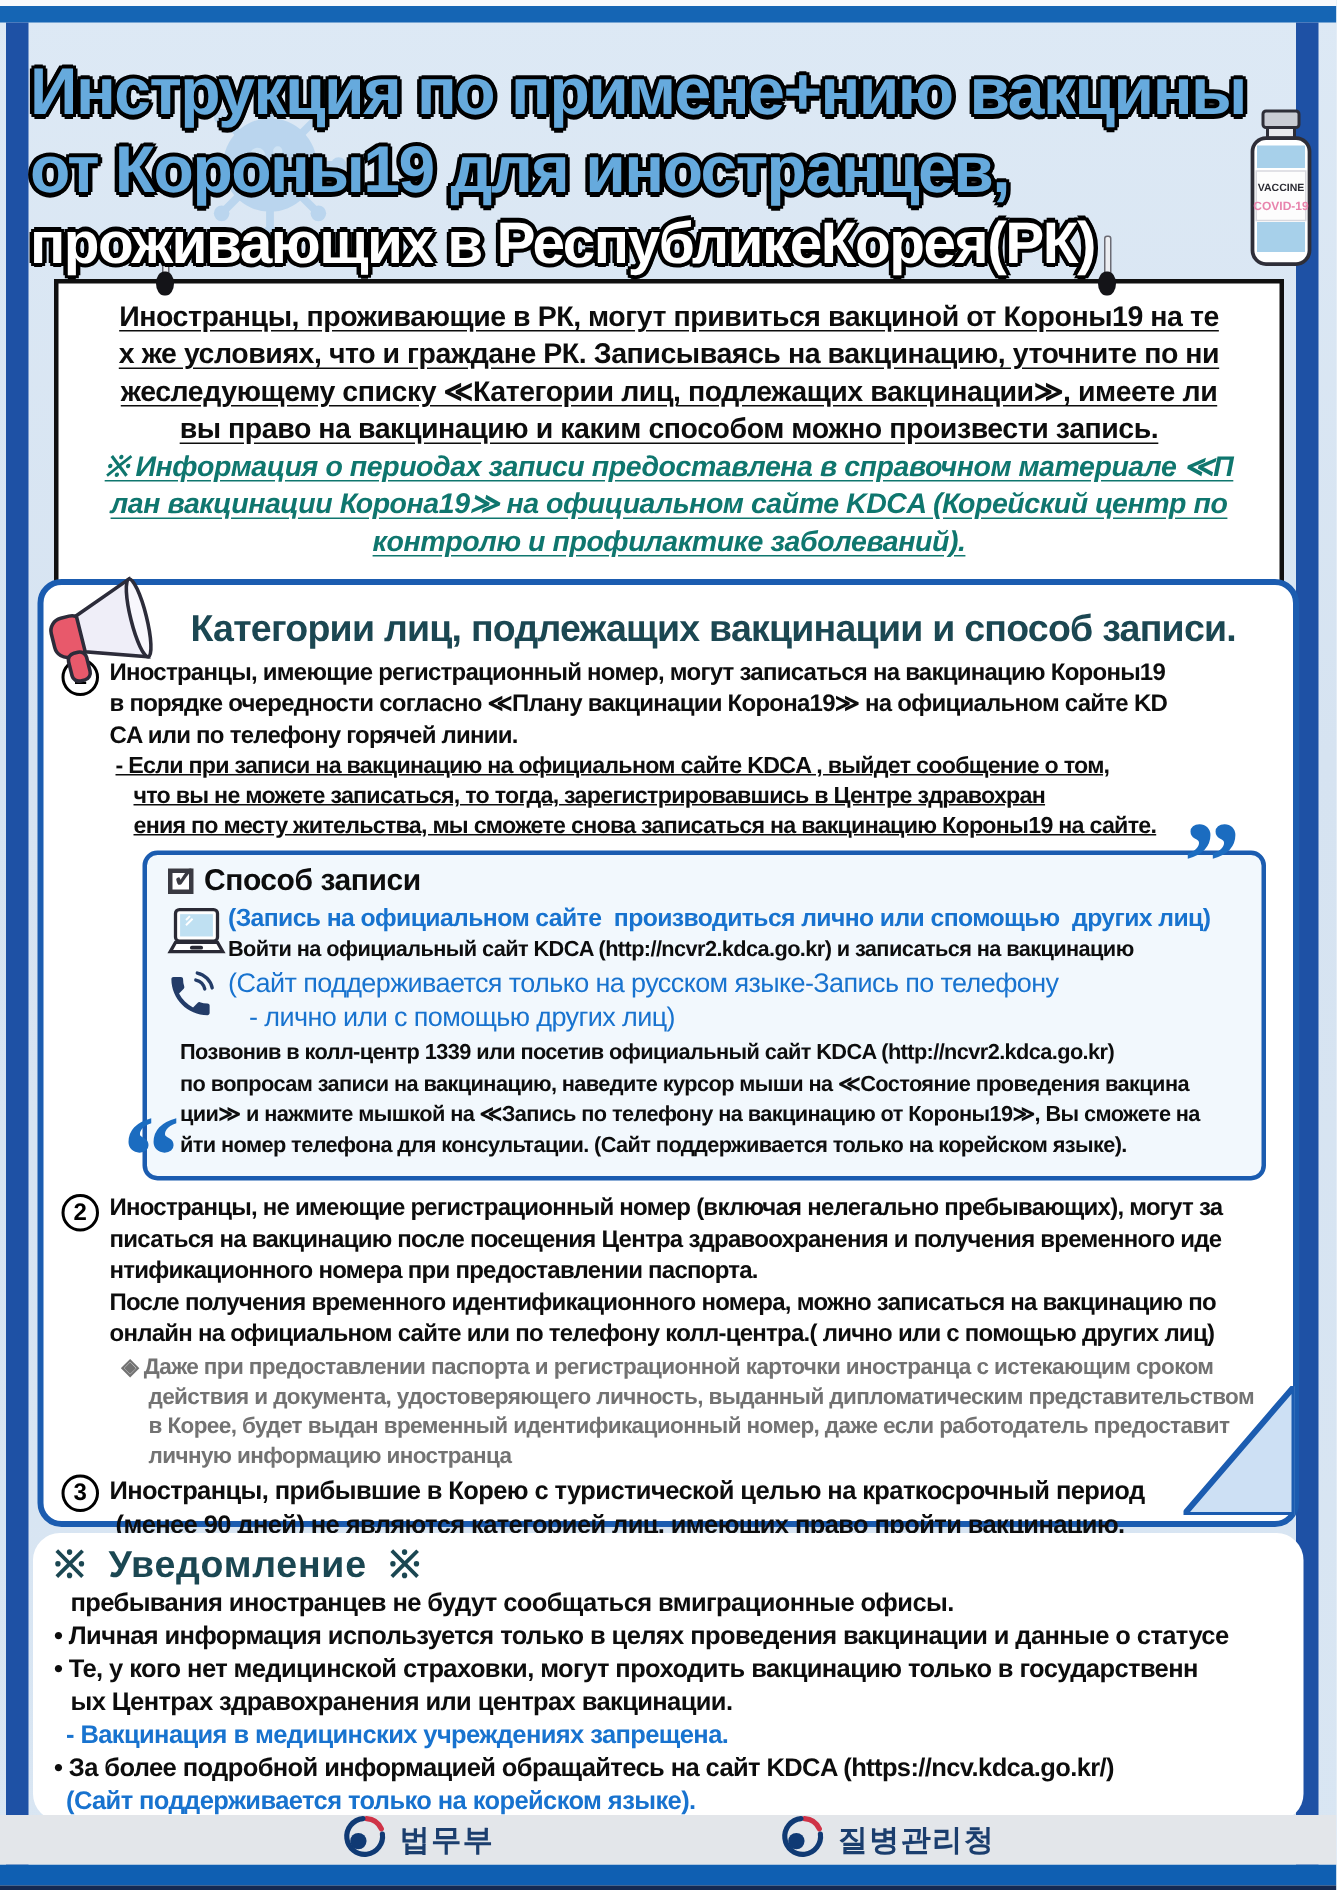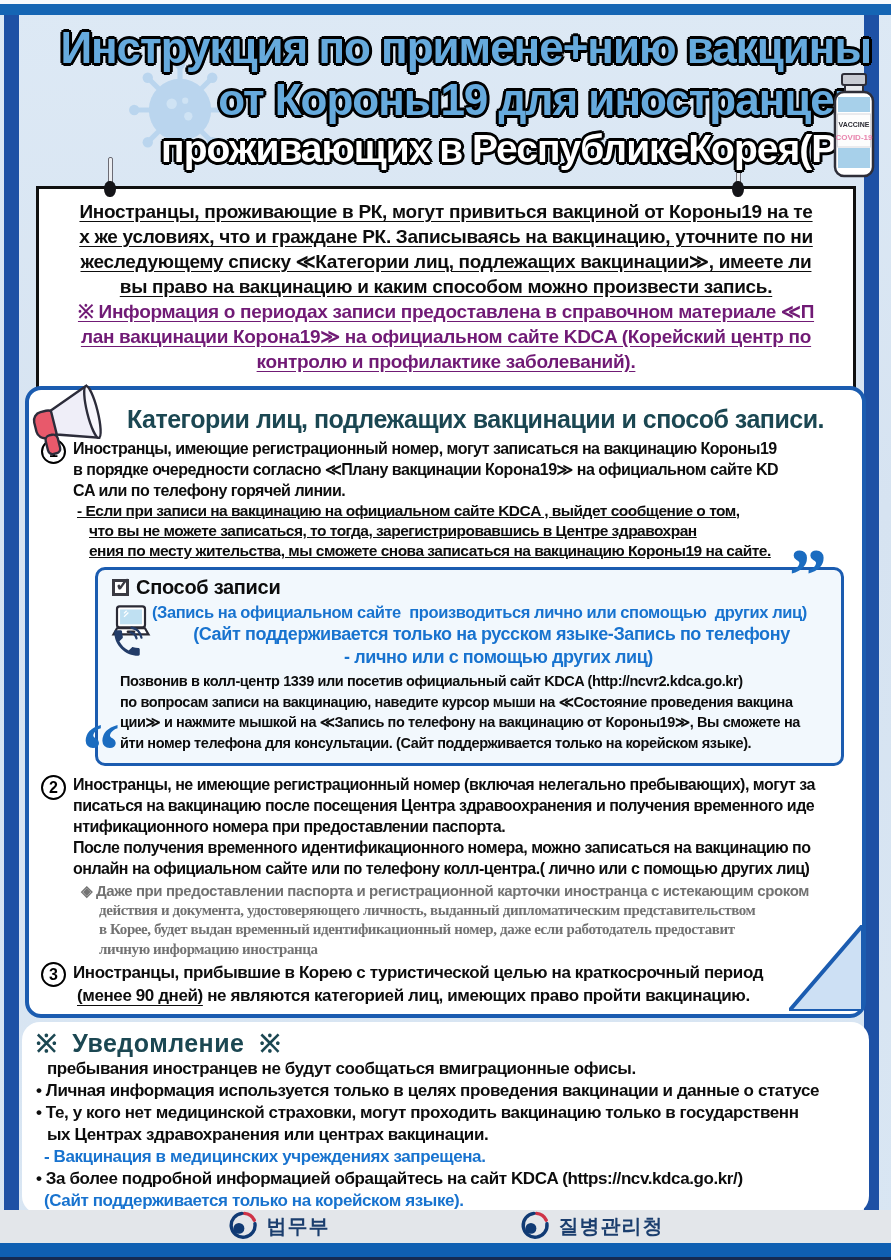--- a/index.html
+++ b/index.html
@@ -9,35 +9,35 @@
   
   .top-white{position:absolute;left:0;top:0;width:891px;height:4px;background:#f7f9fc;}
   .top-bar{position:absolute;left:0;top:4px;width:891px;height:11px;background:#1565b4;}
   .side-bar{position:absolute;top:15px;width:15px;height:1231px;background:#1e51a5;}
   .side-bar.left{left:4px;}
   .side-bar.right{left:864px;}
   .bottom-bar{position:absolute;left:0;top:1243px;width:891px;height:14px;background:#0f5fb2;}
   .bottom-dark{position:absolute;left:0;top:1257px;width:891px;height:3px;background:#152a52;}
 
   
-  .title{position:absolute;left:20px;top:22px;width:851px;text-align:right;z-index:3;}
+  .title{position:absolute;left:20px;top:36px;width:851px;text-align:left;z-index:3;}
   .t-line{font-weight:bold;letter-spacing:-1px;line-height:52px;white-space:pre;}
   .t-blue{font-size:44px;color:#66aadd;
     text-shadow:-3px 0 #000,3px 0 #000,0 -3px #000,0 3px #000,-2px -2px #000,2px -2px #000,-2px 2px #000,2px 2px #000;}
   .t-white{font-size:39px;color:#ffffff;line-height:46px;
     text-shadow:-3px 0 #000,3px 0 #000,0 -3px #000,0 3px #000,-2px -2px #000,2px -2px #000,-2px 2px #000,2px 2px #000;}
   .virus{position:absolute;left:128px;top:58px;z-index:1;opacity:.95;}
   .vial{position:absolute;left:824px;top:72px;z-index:4;}
 
   
   .intro{position:absolute;left:36px;top:186px;width:820px;height:208px;background:#fff;
     border:3px solid #101010;z-index:2;box-sizing:border-box;padding-top:10px;}
   .intro-lines div{white-space:pre;text-align:center;font-weight:bold;color:#0d0d0d;
     font-size:19px;line-height:25px;text-decoration:underline;text-underline-offset:3px;letter-spacing:-0.3px;}
-  .intro-lines.blue div{color:#701a75;}
+  .intro-lines.blue div{color:#0f766e;font-style:italic;}
   .pin{position:absolute;top:-32px;width:14px;}
   .pin-stem{width:5px;height:27px;background:#eceef2;border:1.5px solid #6b6b74;border-radius:2px;margin:0 auto;box-sizing:border-box;}
   .pin-ball{width:12px;height:16px;background:#141418;border-radius:50%/55%;margin:-3px auto 0;}
   .pin.p-left{left:64px;}
   .pin.p-right{right:108px;}
 
   
   .main-box{position:absolute;left:25px;top:386px;width:841px;height:632px;background:#fff;
     border:4px solid #1b5cb0;border-radius:16px;box-sizing:border-box;padding:8px 12px 0 12px;z-index:2;}
   .megaphone{position:absolute;left:-8px;top:-10px;}
@@ -60,28 +60,28 @@
   .mb-title-row{display:flex;align-items:center;gap:7px;margin-bottom:2px;}
   .checkbox{position:relative;width:17px;height:17px;border:3px solid #3a3a42;box-sizing:border-box;background:#fff;}
   .checkbox::after{content:"\2713";position:absolute;left:0px;top:-9px;font-size:19px;font-weight:bold;color:#3a3a42;}
   .mb-title{font-size:20px;font-weight:bold;color:#0d0d0d;letter-spacing:-0.3px;}
   .mrow{position:relative;}
   .row-icon{position:absolute;left:-2px;top:3px;}
   .blue-line{white-space:pre;font-weight:bold;color:#1873cf;letter-spacing:-0.4px;}
   .online-note{margin-left:40px;font-size:16.5px;line-height:22px;}
   .online-action{margin-left:40px;white-space:pre;font-weight:bold;color:#0d0d0d;font-size:14.5px;line-height:21px;letter-spacing:-0.4px;}
   .phone-lines{margin-left:40px;}
-  .phone-lines div{white-space:pre;font-weight:bold;color:#1873cf;font-size:18px;line-height:23px;letter-spacing:-0.4px;text-align:center;}
+  .phone-lines div{white-space:pre;font-weight:normal;color:#1873cf;font-size:18px;line-height:23px;letter-spacing:-0.4px;}
   .phone-lines div:nth-child(2){padding-left:14px;}
   .call-lines{margin:2px 0 0 8px;}
   .call-lines div{white-space:pre;font-weight:bold;color:#0d0d0d;font-size:14.5px;line-height:20.5px;letter-spacing:-0.4px;}
 
   .note-lines{margin:2px 0 2px 40px;}
   .note-lines div{white-space:pre;font-weight:bold;color:#737373;font-size:15px;line-height:19.5px;letter-spacing:-0.4px;}
-  .note-lines div:nth-child(n+2){padding-left:18px;font-family:Liberation Serif, serif;}
+  .note-lines div:nth-child(n+2){padding-left:18px;}
   .item3-lines div{white-space:pre;font-weight:bold;color:#0d0d0d;font-size:17px;line-height:23px;letter-spacing:-0.4px;}
   .item3-l2{padding-left:4px;}
   .u{text-decoration:underline;text-underline-offset:4px;}
   .curl{position:absolute;right:-1px;bottom:-1px;}
 
   
   .notice{position:absolute;left:22px;top:1022px;width:847px;height:192px;background:#fff;border-radius:18px;
     box-sizing:border-box;padding:6px 14px 0 14px;z-index:2;}
   .notice-heading{font-size:25px;line-height:30px;font-weight:bold;color:#1b4752;white-space:pre;letter-spacing:0.5px;}
   .notice-line{white-space:pre;font-weight:bold;font-size:17px;line-height:22px;letter-spacing:-0.4px;color:#0d0d0d;}
@@ -216,20 +216,21 @@
           <svg width="42" height="38" viewBox="0 0 48 42">
             <rect x="8" y="2" width="32" height="24" rx="3" fill="#ffffff" stroke="#2a2a35" stroke-width="2.5"></rect>
             <rect x="11.5" y="5.5" width="25" height="17" fill="#bfe0f2"></rect>
             <line x1="16" y1="10" x2="19" y2="7" stroke="#ffffff" stroke-width="1.5"></line>
             <line x1="16" y1="14" x2="21" y2="9" stroke="#ffffff" stroke-width="1.5"></line>
             <path d="M4 34 L44 34 L40 27 L8 27 Z" fill="#ffffff" stroke="#2a2a35" stroke-width="2.5"></path>
             <rect x="19" y="29.5" width="10" height="3" rx="1.5" fill="#2a2a35"></rect>
           </svg>
         </span>
         <div class="blue-line online-note">(Запись на официальном сайте  производиться лично или спомощью  других лиц)</div>
+        <div class="online-action">Войти на официальный сайт KDCA (http://ncvr2.kdca.go.kr) и записаться на вакцинацию</div>
       </div>
       <div class="mrow">
         <span class="row-icon">
           <svg width="34" height="34" viewBox="0 0 24 24">
             <path d="M6.62 10.79c1.44 2.83 3.76 5.14 6.59 6.59l2.2-2.21c.27-.27.67-.36 1.02-.24 1.12.37 2.33.57 3.57.57.55 0 1 .45 1 1V20c0 .55-.45 1-1 1-9.39 0-17-7.61-17-17 0-.55.45-1 1-1h3.5c.55 0 1 .45 1 1 0 1.25.2 2.45.57 3.57.11.35.03.74-.25 1.02l-2.2 2.2z" fill="#233c68"></path>
             <path d="M14.5 4.5a5.5 5.5 0 0 1 4.2 4.2" stroke="#233c68" stroke-width="1.6" fill="none" stroke-linecap="round"></path>
             <path d="M15.2 1.2a9 9 0 0 1 7 7" stroke="#233c68" stroke-width="1.6" fill="none" stroke-linecap="round"></path>
           </svg>
         </span>
         <div class="phone-lines">

